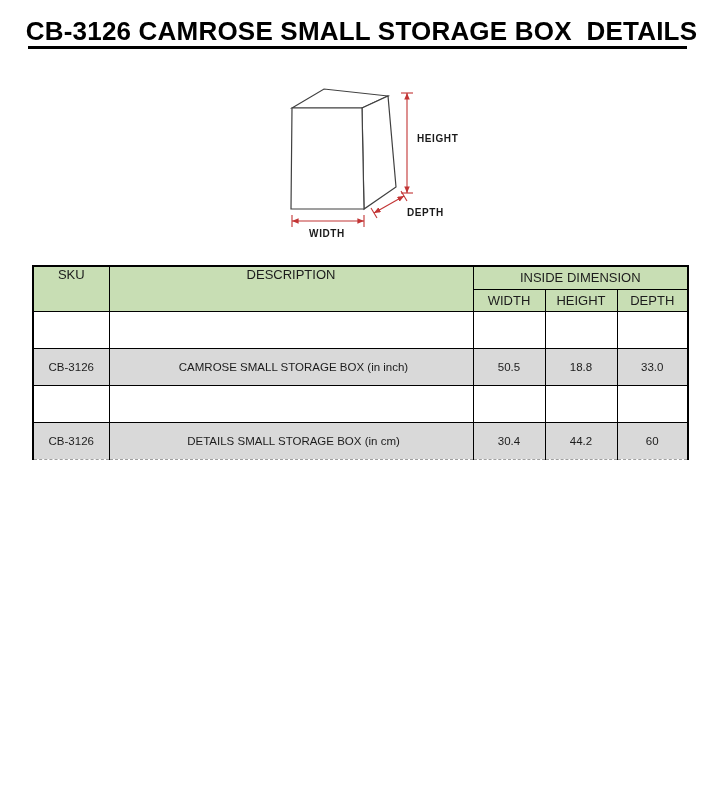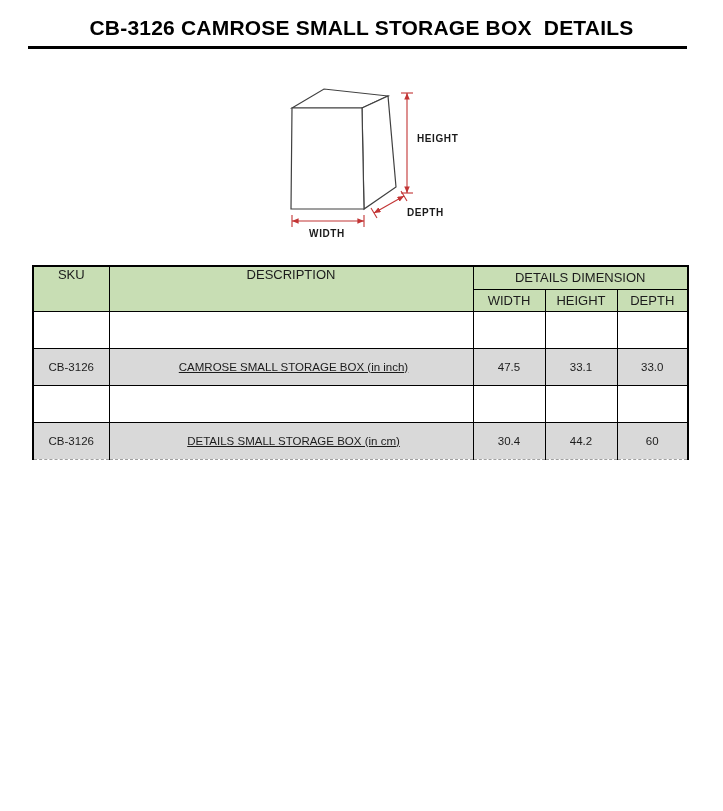--- a/index.html
+++ b/index.html
@@ -12,21 +12,21 @@
     --header-bg: #c8deb4;
     --row-bg: #d9d9d9;
     --arrow-color: #c23434;
     --box-line: #404040;
   }
 
   
   .page-title {
     position: absolute; top: 16px; left: 0; width: 723px;
     text-align: center;
-    font-size: 21px; font-weight: 700;
+    font-size: 26px; font-weight: 700;
     letter-spacing: 0.2px;
     white-space: pre;
     color: #000;
   }
   .title-underline {
     position: absolute; top: 46px; left: 28px; width: 659px;
     height: 0; border-top: 3px solid #000;
   }
 
   
@@ -58,21 +58,21 @@
     color: #1c1c1c;
   }
   .spec-table tr.last-row td { border-bottom: 1px dashed #a0a0a0; }
   .hdr { background: var(--header-bg, #c8deb4); font-size: 13px; text-align: center; }
   .hdr-merged { vertical-align: top; padding-top: 2px; }
   .row-h1 { height: 23px; }
   .row-h2 { height: 22px; }
   .row-std { height: 37px; }
   .data-row td { background: var(--row-bg, #d9d9d9); font-size: 11.5px; text-align: center; }
   .empty-row td { background: #ffffff; }
-  .cell-desc { text-align: center; padding-left: 5px !important; text-decoration: underline; }
+  .cell-desc { text-align: center; padding-left: 5px !important; }
 </style>
 </head>
 <body style="--header-bg: #c8deb4; --row-bg: #d9d9d9; --arrow-color: #c23434; --box-line: #404040;">
 
 <div class="page-title">CB-3126 CAMROSE SMALL STORAGE BOX  DETAILS</div>
 <div class="title-underline"></div>
 
 <svg class="diagram" width="200" height="165" viewBox="0 0 200 165">
   <defs>
     <marker id="ah-end" markerWidth="7" markerHeight="6" refX="6" refY="2.5" orient="auto">
@@ -116,39 +116,39 @@
     <col style="width:76px">
       <col style="width:364px">
       <col style="width:72px">
       <col style="width:72px">
       <col style="width:71px">
   </colgroup>
   <tbody>
     <tr class="row-h1">
       <th class="hdr hdr-merged" rowspan="2">SKU</th>
       <th class="hdr hdr-merged" rowspan="2">DESCRIPTION</th>
-      <th class="hdr" colspan="3">DETAILS DIMENSION</th>
+      <th class="hdr" colspan="3">INSIDE DIMENSION</th>
     </tr>
     <tr class="row-h2">
       <th class="hdr">WIDTH</th>
       <th class="hdr">HEIGHT</th>
       <th class="hdr">DEPTH</th>
     </tr>
     <tr class="row-std empty-row">
       <td></td>
         <td></td>
         <td></td>
         <td></td>
         <td></td>
     </tr>
     <tr class="row-std data-row">
       <td>CB-3126</td>
       <td class="cell-desc">CAMROSE SMALL STORAGE BOX (in inch)</td>
-      <td>47.5</td>
-      <td>33.1</td>
+      <td>50.5</td>
+      <td>18.8</td>
       <td>33.0</td>
     </tr>
     <tr class="row-std empty-row">
       <td></td>
         <td></td>
         <td></td>
         <td></td>
         <td></td>
     </tr>
     <tr class="row-std data-row last-row">

